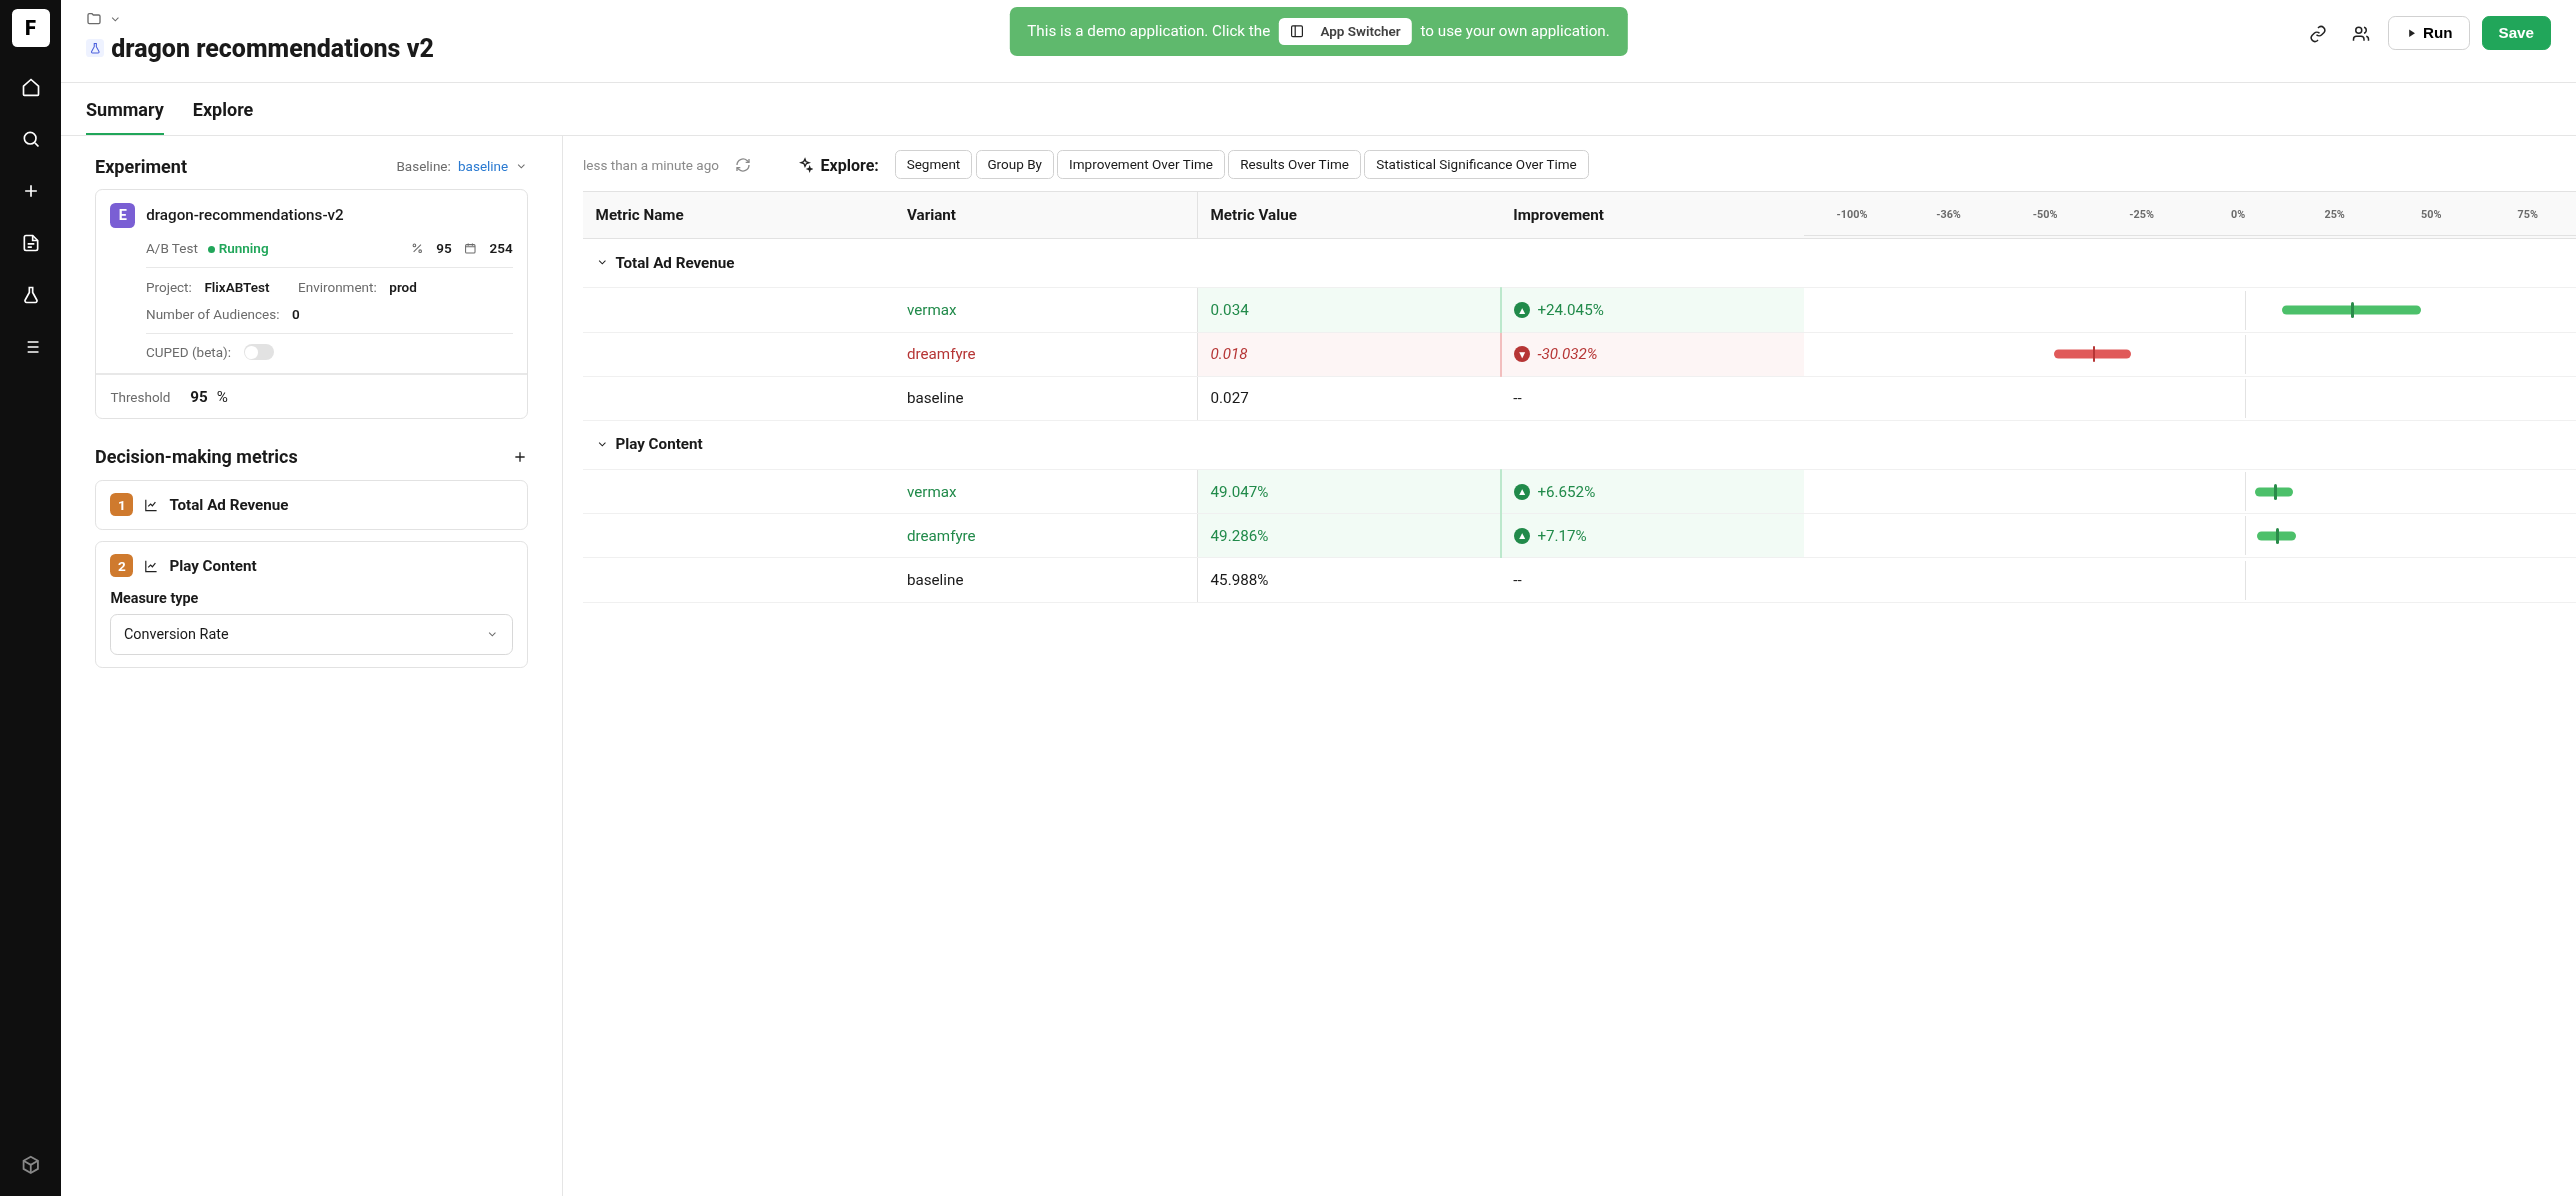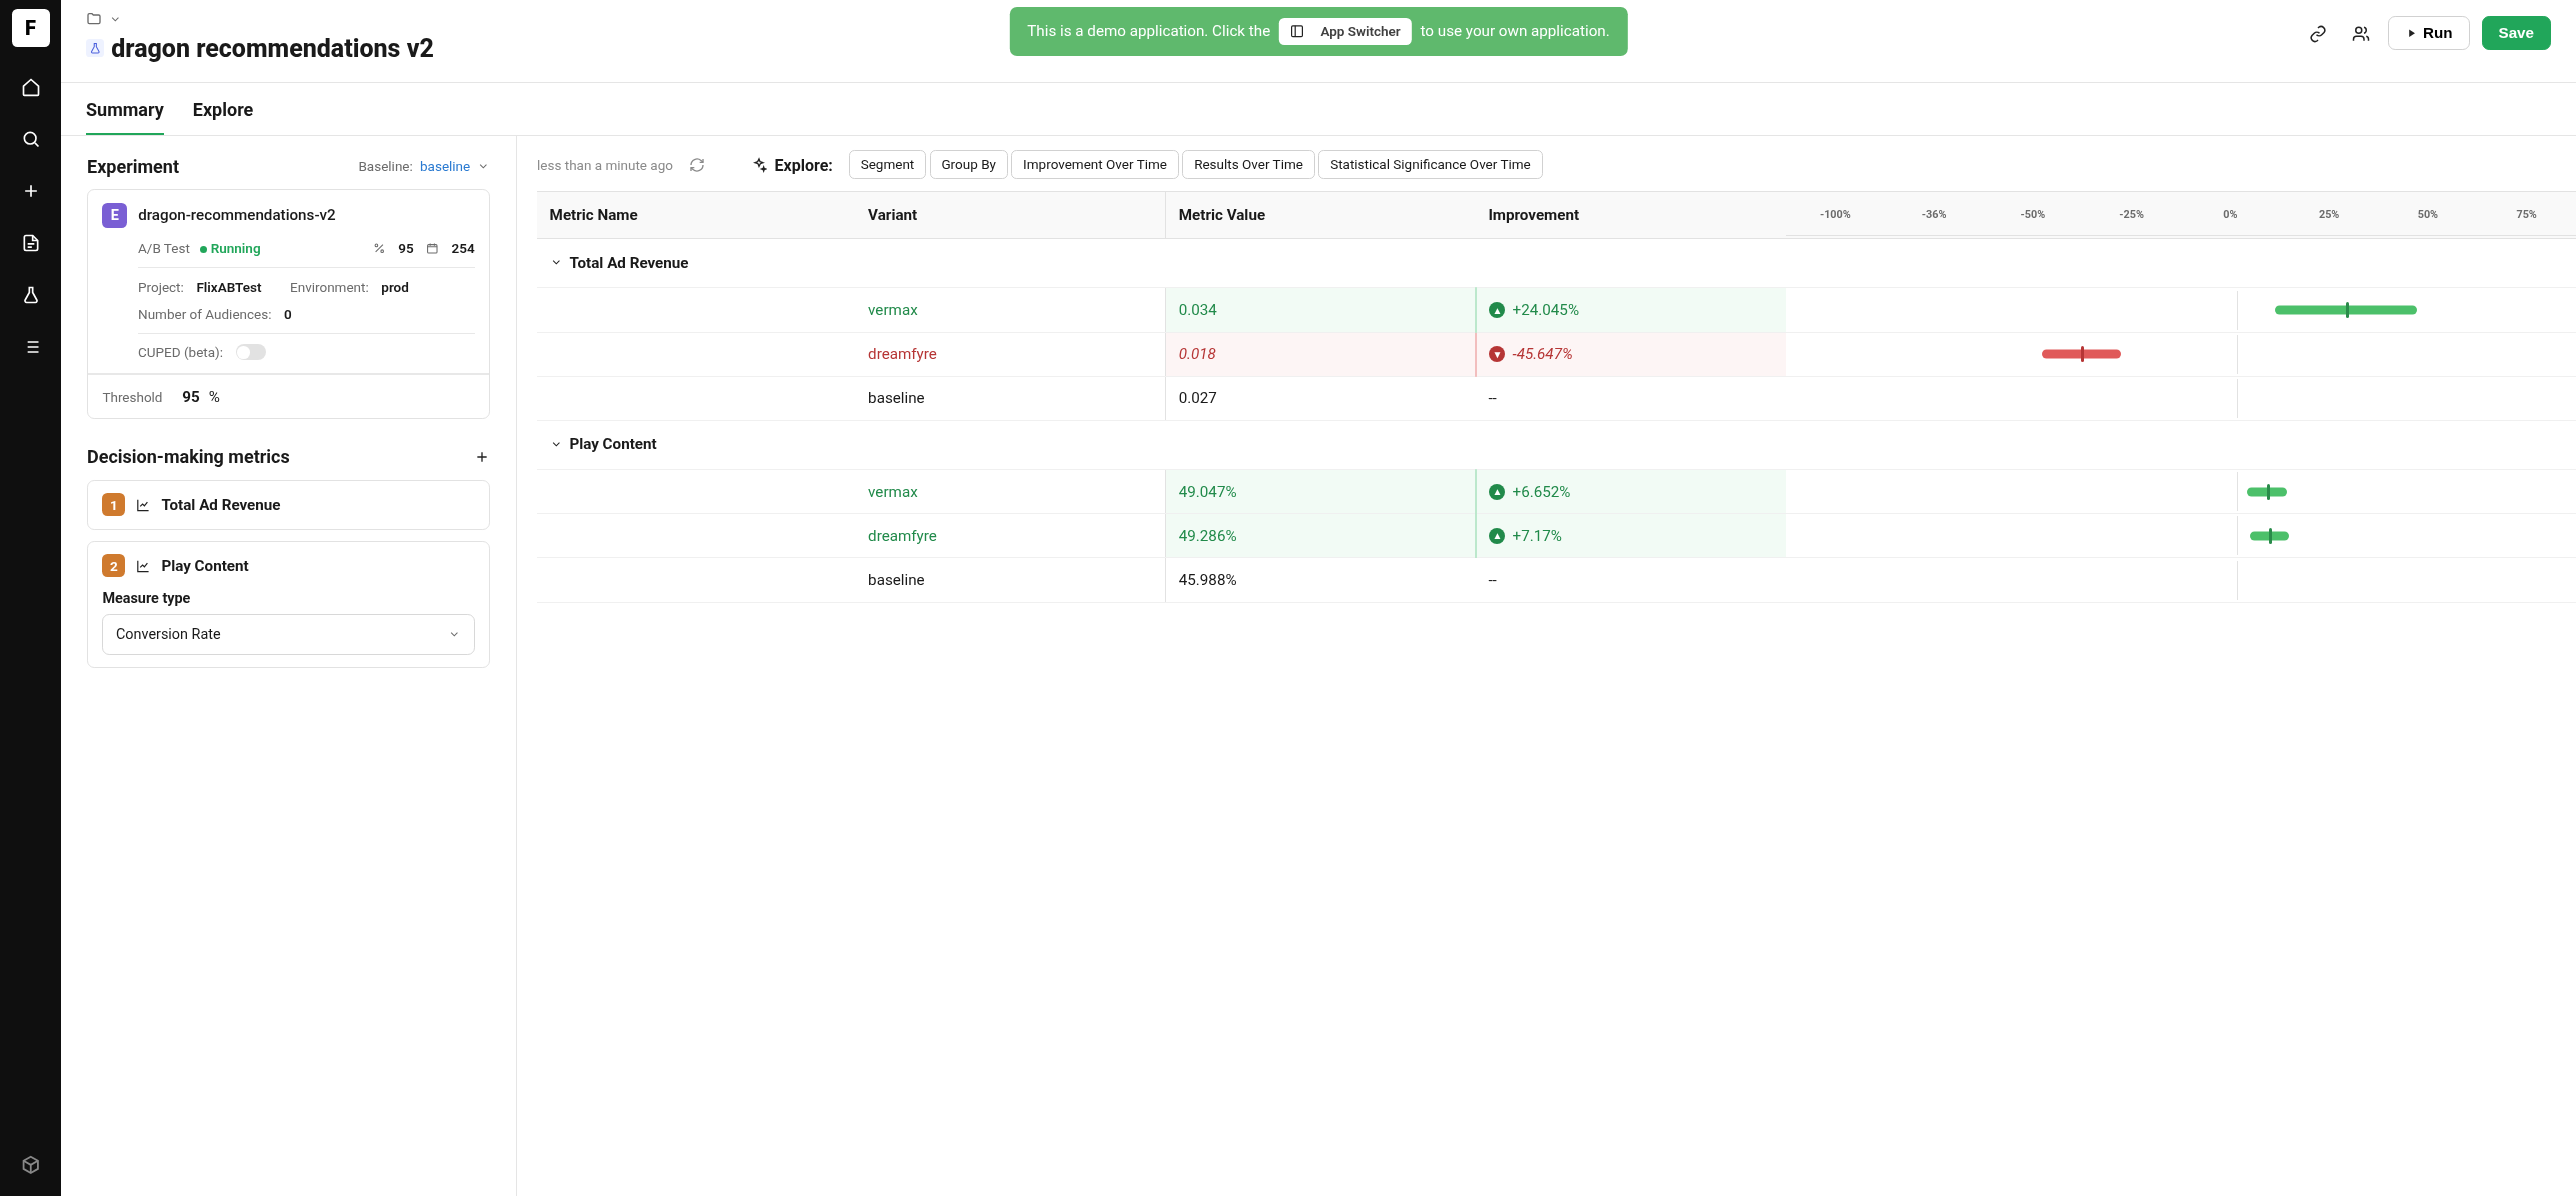--- a/index.html
+++ b/index.html
@@ -26,21 +26,21 @@
 .icon-btn { width: 30.5px; height: 30.5px; display:flex; align-items:center; justify-content:center; border-radius:5.4px; cursor:pointer; color:#222; }
 .btn { border: 0.9px solid #d1d1d1; background:#fff; border-radius:7.2px; padding: 7.2px 16px; font-size:15.2px; font-weight:600; cursor:pointer; display:flex; align-items:center; gap:5.4px; }
 .btn-primary { background:#21a65a; color:#fff; border-color:#21a65a; }
 
 .tabs { display:flex; gap:29px; padding: 16px 40px 0 25px; border-bottom: 0.9px solid #e5e5e5; }
 .tab { padding-bottom: 12.6px; font-size: 18px; font-weight: 700; color:#1a1a1a; cursor:pointer; }
 .tab.active { border-bottom: 2.7px solid #21a65a; }
 
 .content { flex:1; display:flex; min-height:0; }
 
-.side-panel { width: 456px; border-right: 0.9px solid #e5e5e5; padding: 20px 26px; overflow-y:auto; }
+.side-panel { width: 502px; border-right: 0.9px solid #e5e5e5; padding: 20px 34px; overflow-y:auto; }
 .panel-header-row { display:flex; align-items:center; justify-content:space-between; margin-bottom: 12.6px; }
 .panel-title { font-size: 18px; font-weight: 700; }
 .baseline-picker { display:flex; align-items:center; gap:7.2px; color:#6b6b6b; font-size:13.5px; }
 .baseline-val { color:#2a7ad1; cursor:pointer; }
 
 .exp-card { border:0.9px solid #e2e2e2; border-radius:7.2px; }
 .exp-card-head { display:flex; align-items:center; gap:10.8px; padding:12.6px 14.4px; }
 .exp-badge { width:25px; height:25px; background:#7a5fd4; border-radius:5.4px; color:#fff; font-weight:700; display:flex; align-items:center; justify-content:center; }
 .exp-name { font-size:15.2px; font-weight:500; }
 .exp-meta { padding: 0 14.4px 12.6px 50px; display:flex; flex-direction:column; gap:10.8px; color:#6b6b6b; font-size:13.5px; }
@@ -400,21 +400,21 @@
       </div>
                   </td>
                 </tr>
                 <tr class="row-hi-red">
       <td class="col-metric"></td>
       <td class="col-variant neg">dreamfyre</td>
       <td class="col-value neg">0.018</td>
       <td class="col-improve">
                     <div class="imp-cell neg">
                       <span class="imp-down">▼</span>
-                      <span>-45.647%</span>
+                      <span>-30.032%</span>
                     </div>
                   </td>
       <td class="col-chart">
                     <div class="bar-track">
         <div class="bar-zero"></div>
         <div class="bar red" style="left:32.4%; width:10%"></div>
         <div class="bar-tick" style="left:37.4%; background:#b63535"></div>
       </div>
                   </td>
                 </tr>

